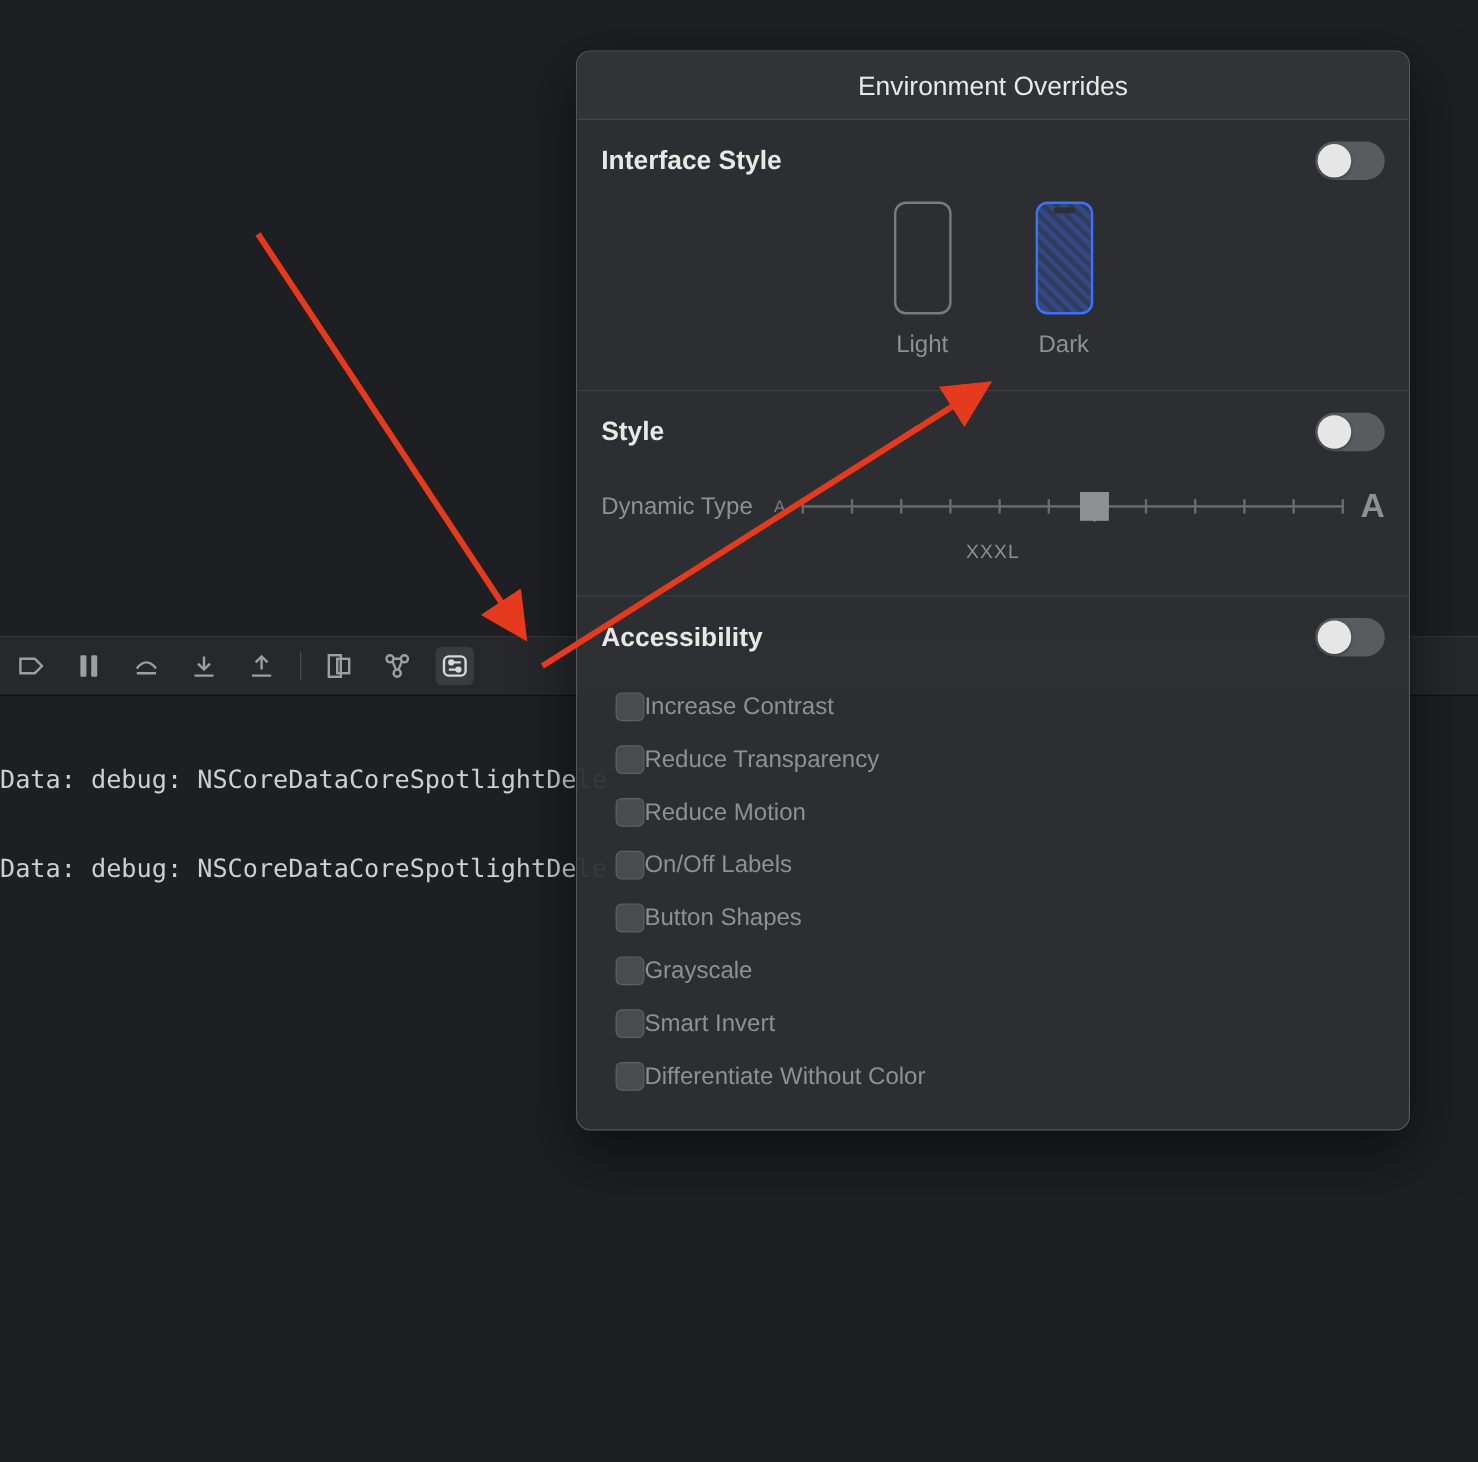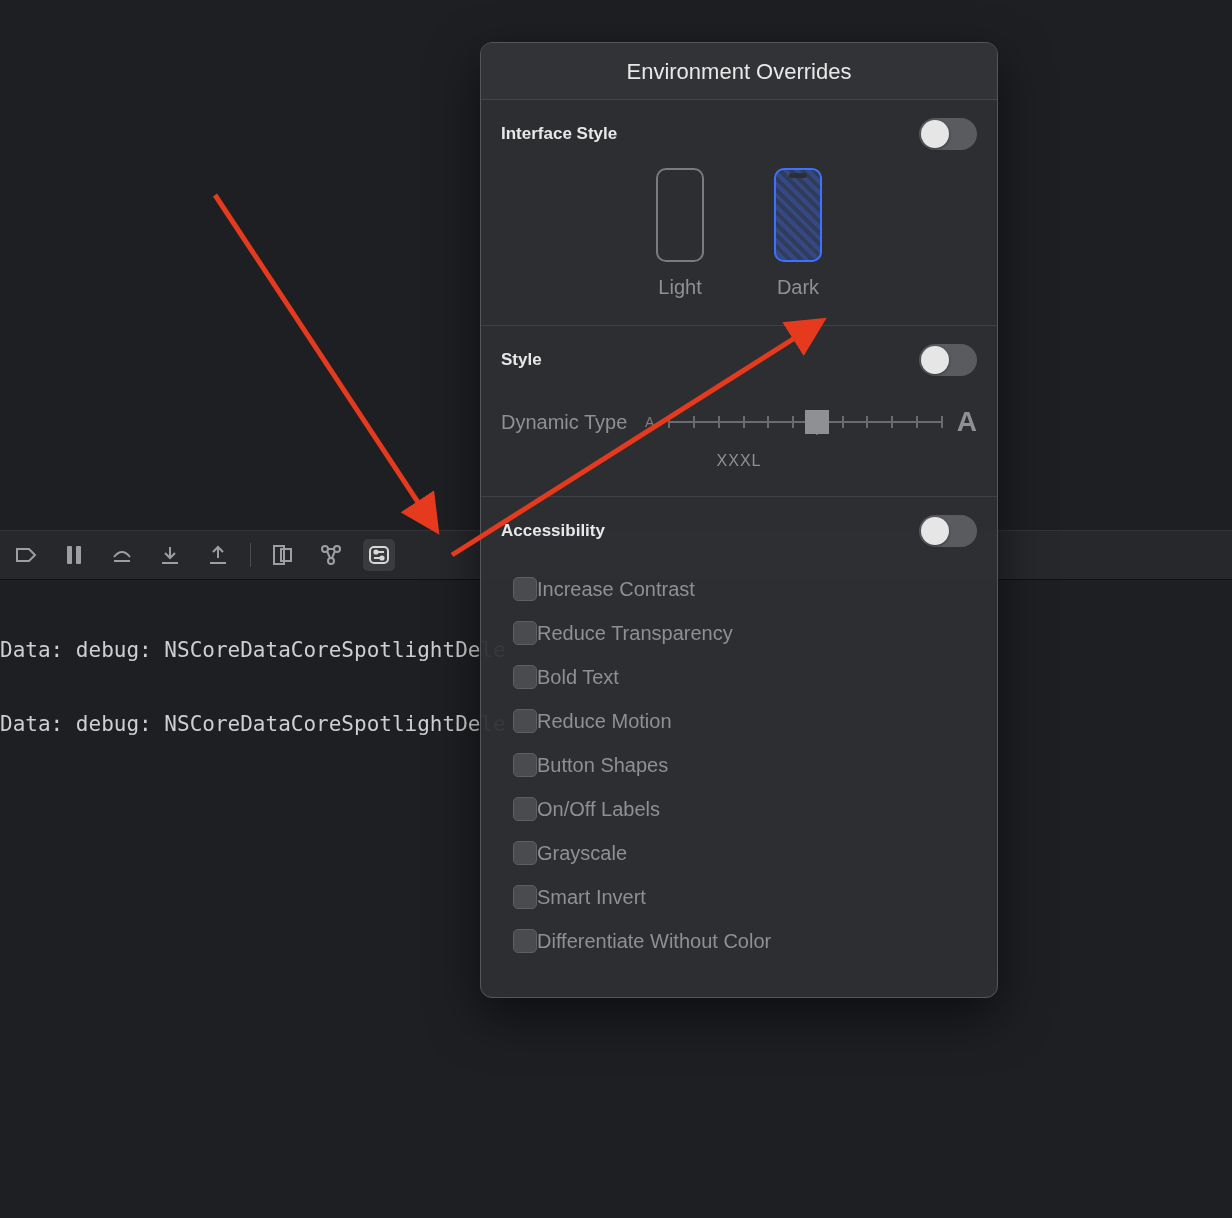--- a/index.html
+++ b/index.html
@@ -59,21 +59,21 @@
     font-size: 21px;
     padding: 10px 0;
     white-space: pre;
   }
   .console-area div { padding: 0 0 2px 0; }
 
   
   .popover {
     position: absolute;
     left: 480px; top: 42px;
-    width: 518px;
+    width: 695px;
     background: #2e2f33f2;
     border: 1px solid #555659;
     border-radius: 12px;
     box-shadow: 0 18px 50px rgba(0,0,0,0.55);
     overflow: hidden;
   }
   .popover-header {
     text-align: center;
     padding: 16px 0 14px;
     font-size: 22px;
@@ -87,21 +87,21 @@
     border-bottom: 1px solid #3f4044;
   }
   .section:last-child { border-bottom: none; }
   .section-header {
     display: flex;
     justify-content: space-between;
     align-items: center;
     margin-bottom: 10px;
   }
   .section-title {
-    font-size: 17px;
+    font-size: 22px;
     font-weight: 600;
     color: #e8e8e8;
   }
 
   
   .switch {
     width: 58px; height: 32px;
     background: #5a5b5f;
     border-radius: 16px;
     position: relative;
@@ -339,49 +339,45 @@
             <span></span>
             <span></span>
         </div>
         <div class="slider-thumb" style="left:54%"></div>
       </div>
       <div class="dynamic-large">A</div>
     </div>
     <div class="slider-value-label">XXXL</div>
   </div>
 
-  <div class="section" style="padding-bottom:34px">
+  <div class="section" style="padding-bottom:22px">
     <div class="section-header">
       <div class="section-title">Accessibility</div>
       <div class="switch"></div>
     </div>
     <div class="check-list">
       <div class="check-row">
         <div class="checkbox"></div>
         <div class="check-label">Increase Contrast</div>
       </div>
       <div class="check-row">
         <div class="checkbox"></div>
         <div class="check-label">Reduce Transparency</div>
       </div>
       <div class="check-row">
         <div class="checkbox"></div>
-        <div class="check-label">Bold Text</div>
-      </div>
-      <div class="check-row">
-        <div class="checkbox"></div>
         <div class="check-label">Reduce Motion</div>
       </div>
       <div class="check-row">
         <div class="checkbox"></div>
+        <div class="check-label">On/Off Labels</div>
+      </div>
+      <div class="check-row">
+        <div class="checkbox"></div>
         <div class="check-label">Button Shapes</div>
-      </div>
-      <div class="check-row">
-        <div class="checkbox"></div>
-        <div class="check-label">On/Off Labels</div>
       </div>
       <div class="check-row">
         <div class="checkbox"></div>
         <div class="check-label">Grayscale</div>
       </div>
       <div class="check-row">
         <div class="checkbox"></div>
         <div class="check-label">Smart Invert</div>
       </div>
       <div class="check-row">

